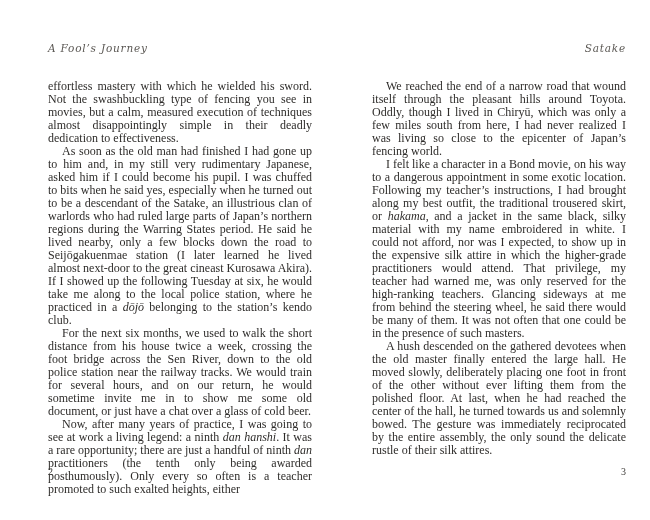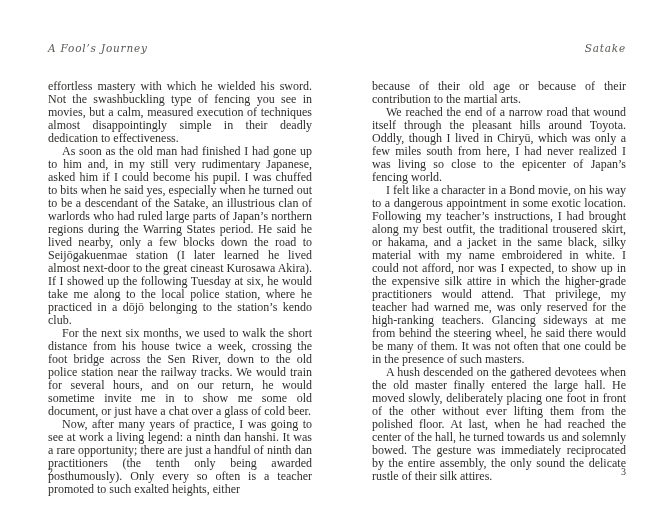--- a/index.html
+++ b/index.html
@@ -44,21 +44,21 @@
     position: absolute;
     top: 80px;
     width: 100%;
     font-size: 12px;
     line-height: 13px;
     text-align: justify;
     color: var(--text);
   }
   .para { margin: 0; }
   .para.indent { text-indent: 14px; }
-  .it { }
+  .it { font-style: italic; }
   .page-number {
     position: absolute;
     top: 466px;
     width: 100%;
     font-size: 10px;
     color: var(--pagenum);
   }
   .page-left .page-number  { text-align: left; }
   .page-right .page-number { text-align: right; }
 </style>
@@ -74,21 +74,20 @@
         <p class="para indent"><span>As soon as the old man had finished I had gone up to him and, in my still very rudimentary Japanese, asked him if I could become his pupil. I was chuffed to bits when he said yes, especially when he turned out to be a descendant of the Satake, an illustrious clan of warlords who had ruled large parts of Japan’s northern regions during the Warring States period. He said he lived nearby, only a few blocks down the road to Seijōgakuenmae station (I later learned he lived almost next-door to the great cineast Kurosawa Akira). If I showed up the following Tuesday at six, he would take me along to the local police station, where he practiced in a </span><span class="it">dōjō</span><span> belonging to the station’s kendo club.</span></p>
         <p class="para indent"><span>For the next six months, we used to walk the short distance from his house twice a week, crossing the foot bridge across the Sen River, down to the old police station near the railway tracks. We would train for several hours, and on our return, he would sometime invite me in to show me some old document, or just have a chat over a glass of cold beer.</span></p>
         <p class="para indent"><span>Now, after many years of practice, I was going to see at work a living legend: a ninth </span><span class="it">dan hanshi</span><span>. It was a rare opportunity; there are just a handful of ninth </span><span class="it">dan</span><span> practitioners (the tenth only being awarded posthumously). Only every so often is a teacher promoted to such exalted heights, either</span></p>
       </div>
     <div class="page-number">2</div>
   </section>
 
   <section class="page page-right">
     <div class="running-header">Satake</div>
     <div class="page-body">
-        <p class="para"><span>because of their old age or because of their contribution to the martial arts.</span></p>
         <p class="para indent"><span>We reached the end of a narrow road that wound itself through the pleasant hills around Toyota. Oddly, though I lived in Chiryū, which was only a few miles south from here, I had never realized I was living so close to the epicenter of Japan’s fencing world.</span></p>
         <p class="para indent"><span>I felt like a character in a Bond movie, on his way to a dangerous appointment in some exotic location. Following my teacher’s instructions, I had brought along my best outfit, the traditional trousered skirt, or </span><span class="it">hakama</span><span>, and a jacket in the same black, silky material with my name embroidered in white. I could not afford, nor was I expected, to show up in the expensive silk attire in which the higher-grade practitioners would attend. That privilege, my teacher had warned me, was only reserved for the high-ranking teachers. Glancing sideways at me from behind the steering wheel, he said there would be many of them. It was not often that one could be in the presence of such masters.</span></p>
         <p class="para indent"><span>A hush descended on the gathered devotees when the old master finally entered the large hall. He moved slowly, deliberately placing one foot in front of the other without ever lifting them from the polished floor. At last, when he had reached the center of the hall, he turned towards us and solemnly bowed. The gesture was immediately reciprocated by the entire assembly, the only sound the delicate rustle of their silk attires.</span></p>
       </div>
     <div class="page-number">3</div>
   </section>
 
 </div>
 
 </body></html>

